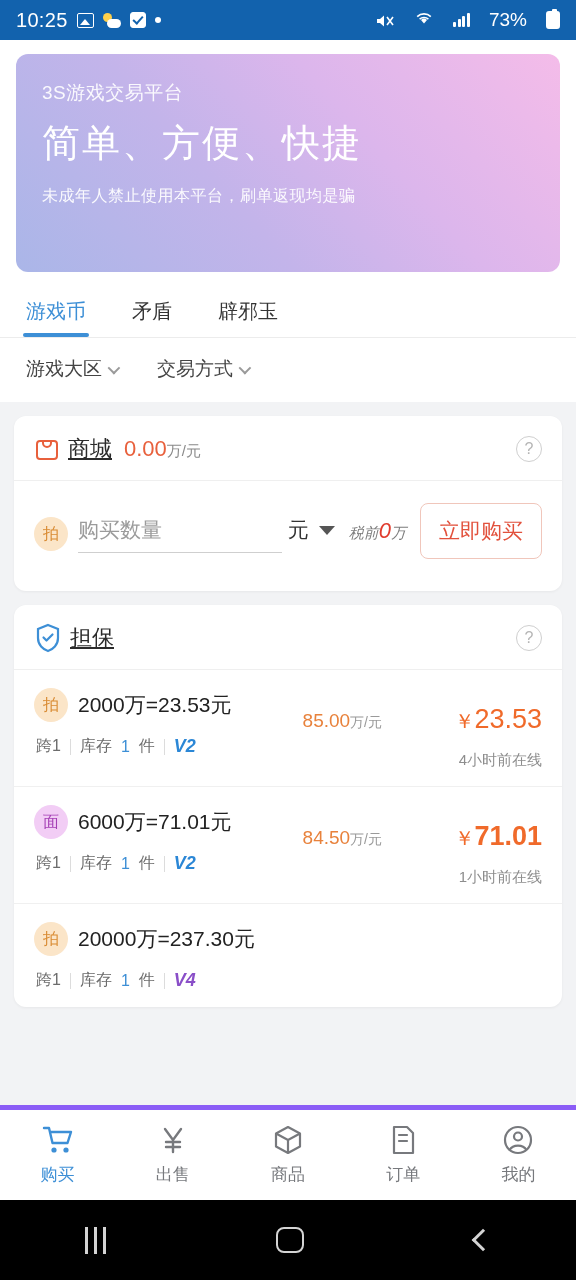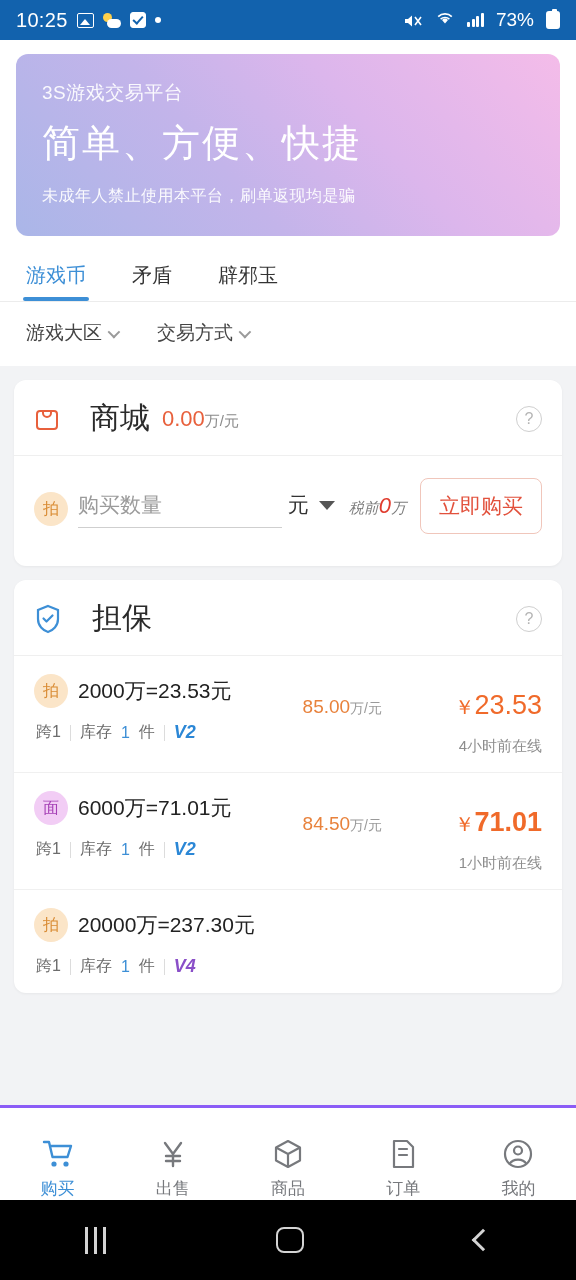--- a/index.html
+++ b/index.html
@@ -12,21 +12,21 @@
   #screen { width:576px; height:1280px; position:relative; background:#f2f3f5; }
 
   
   .statusbar{
     height:40px; background:#1262ad; color:#fff;
     display:flex; align-items:center; padding:0 16px;
     font-size:19px; position:relative; z-index:20;
   }
   .sb-left{ display:flex; align-items:center; gap:9px; }
   .sb-time{ font-size:20px; letter-spacing:.3px; }
-  .sb-right{ margin-left:auto; display:flex; align-items:center; gap:12px; }
+  .sb-right{ margin-left:auto; display:flex; align-items:center; gap:19px; }
   .sb-pct{ font-size:19px; }
   .ic{ display:inline-block; }
   .ic-img{ width:17px;height:15px;border:1.8px solid #fff;border-radius:2px;position:relative; }
   .ic-img:after{ content:""; position:absolute; left:2px; bottom:1.5px; width:0;height:0;
     border-left:5px solid transparent;border-right:5px solid transparent;border-bottom:6px solid #fff;}
   .ic-weather{ width:18px;height:15px;position:relative; }
   .ic-weather .sun{ position:absolute;left:0;top:0;width:9px;height:9px;border-radius:50%;background:#ffd04a;}
   .ic-weather .cloud{ position:absolute;right:0;bottom:0;width:14px;height:9px;border-radius:6px;background:#fff;}
   .ic-check{ width:16px;height:16px;border:1.8px solid #fff;border-radius:3px;background:#fff;position:relative;}
   .ic-check:after{content:"";position:absolute;left:4px;top:1px;width:4px;height:8px;border:solid #1262ad;border-width:0 2px 2px 0;transform:rotate(42deg);}
@@ -37,21 +37,21 @@
   .ic-batt{ width:14px;height:18px;border:2px solid #fff;border-radius:3px;position:relative;background:#fff;}
   .ic-batt:before{content:"";position:absolute;top:-4px;left:3.5px;width:5px;height:3px;background:#fff;border-radius:1px;}
 
   
   .content{ position:absolute; top:40px; left:0; right:0; bottom:125px; overflow:hidden; background:#f2f3f5; }
 
   .topwhite{ background:#fff; padding:14px 16px 0; }
 
   
   .banner{
-    height:182px; border-radius:12px; position:relative;
+    height:218px; border-radius:12px; position:relative;
     background:linear-gradient(48deg,#aab6e8 0%,#c3b4ea 38%,#dcb6ec 64%,#f4bce9 100%);
     padding:26px 26px 0; overflow:hidden;
   }
   .banner-sub{ color:#ffffff; opacity:.92; font-size:19px; letter-spacing:.5px; }
   .banner-title{ color:#fff; font-size:38px; line-height:1.15; margin-top:16px; letter-spacing:2px; font-weight:400; }
   .banner-note{ color:#fff; opacity:.93; font-size:16px; margin-top:20px; letter-spacing:.5px; }
 
   
   .tabs{ display:flex; align-items:flex-end; gap:46px; padding:26px 10px 0; }
   .tab{ font-size:20px; color:#333; padding-bottom:12px; position:relative; }
@@ -60,21 +60,21 @@
   .tabs-sep{ height:1px; background:#ececec; margin:0 -16px; }
 
   
   .filters{ display:flex; gap:40px; padding:18px 10px 20px; }
   .filter{ font-size:19px; color:#444; display:flex; align-items:center; gap:6px; }
   .chev{ width:9px;height:9px;border-right:2px solid #9a9a9a;border-bottom:2px solid #9a9a9a;transform:rotate(45deg) translateY(-2px); display:inline-block;}
 
   
   .card{ background:#fff; margin:14px 14px 0; border-radius:12px; box-shadow:0 1px 3px rgba(0,0,0,.05); }
   .card-head{ display:flex; align-items:center; padding:18px 20px 16px; border-bottom:1px solid #efefef; }
-  .card-title{ font-size:30px; color:#2b2b2b; margin-left:30px; }
+  .card-title{ font-size:22px; color:#2b2b2b; margin-left:8px;text-decoration:underline; }
   .card-rate{ font-size:22px; color:#e8603c; margin-left:12px; }
   .card-rate small{ font-size:15px; color:#8a8a8a; }
   .help{ margin-left:auto; width:26px;height:26px;border-radius:50%;border:1.6px solid #cfcfcf;color:#b5b5b5;
          font-size:16px;display:flex;align-items:center;justify-content:center; }
 
   .bag{ width:26px;height:26px;position:relative; }
   .shield{ width:28px;height:30px; }
 
   
   .buyrow{ display:flex; align-items:center; padding:22px 20px 26px; gap:0; }
@@ -107,21 +107,21 @@
   .l-mid{ font-size:19px; color:#e8823c; white-space:nowrap; padding-top:22px; text-align:right; }
   .l-mid small{ font-size:14px; color:#9a9a9a; }
   .l-right{ width:160px; text-align:right; padding-left:10px; }
   .l-price{ font-size:27px; color:#f06a2a; white-space:nowrap; padding-top:16px; }
   .l-price span{ font-size:20px; }
   .l-online{ font-size:15px; color:#8d8d8d; margin-top:16px; white-space:nowrap; }
 
   
   .bottomnav{
     position:absolute; left:0; right:0; bottom:80px; height:95px; background:#fff;
-    display:flex; align-items:flex-end; border-top:3px solid #8b5cf6; z-index:10;
+    display:flex; align-items:center; border-top:5px solid #8b5cf6; z-index:10;
   }
   .nav{ flex:1; display:flex; flex-direction:column; align-items:center; gap:7px; }
   .nav-label{ font-size:17px; color:#77797d; }
   .nav.active .nav-label{ color:#3d8fd6; }
   .nav svg{ display:block; }
 
   
   .androidnav{ position:absolute; left:0; right:0; bottom:0; height:80px; background:#000;
     display:flex; align-items:center; justify-content:space-around; z-index:30; }
   .an-recent{ display:flex; gap:6px; }

